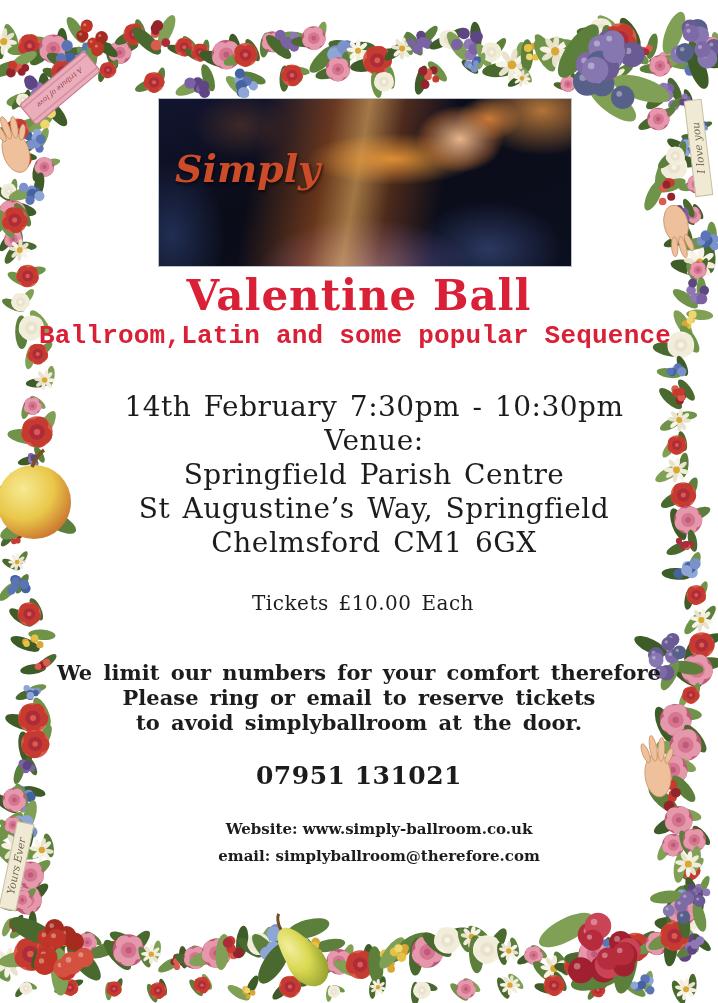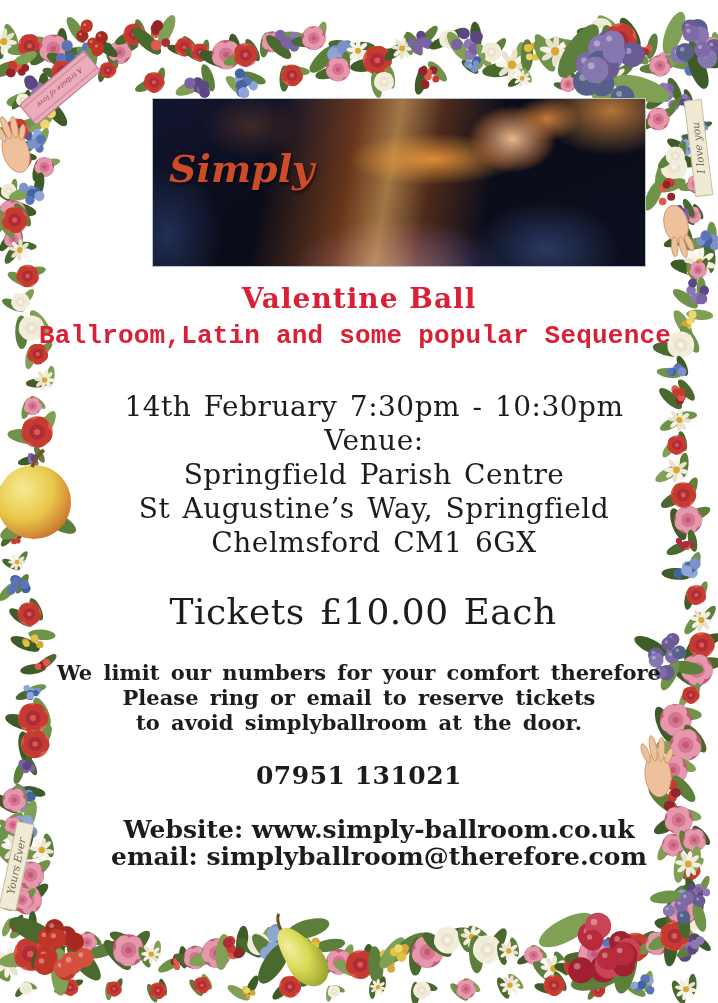--- a/index.html
+++ b/index.html
@@ -1,48 +1,48 @@
 <!DOCTYPE html>
 <html><head>
 <meta charset="utf-8">
 <style>
   html,body{margin:0;padding:0;background:#ffffff;}
   .page{position:relative;width:718px;height:1003px;background:#ffffff;overflow:hidden;
         font-family:"DejaVu Serif","Liberation Serif",serif;}
   #floral-border{position:absolute;left:0;top:0;z-index:1;}
-  .banner{position:absolute;left:152px;top:98px;width:494px;height:169px;z-index:2;
+  .banner{position:absolute;left:158px;top:98px;width:414px;height:169px;z-index:2;
           border:1px solid #b9c1cd;box-sizing:border-box;overflow:hidden;}
   .banner-art{position:absolute;inset:0;
     background-image:
       radial-gradient(55px 42px at 73% 24%, rgba(244,190,145,.95), rgba(190,110,55,.40) 62%, rgba(0,0,0,0) 80%),
       radial-gradient(42px 28px at 80% 12%, rgba(233,140,60,.85), rgba(0,0,0,0) 78%),
       radial-gradient(120px 36px at 57% 36%, rgba(255,166,60,.80), rgba(0,0,0,0) 72%),
       radial-gradient(95px 60px at 93% 7%, rgba(250,160,70,.70), rgba(0,0,0,0) 75%),
       linear-gradient(100deg, rgba(0,0,0,0) 24%, rgba(230,110,30,.42) 40%, rgba(255,185,95,.62) 48%, rgba(230,110,30,.30) 56%, rgba(0,0,0,0) 68%),
       radial-gradient(130px 62px at 50% 102%, rgba(175,155,215,.55), rgba(95,75,145,.28) 60%, rgba(0,0,0,0) 82%),
       radial-gradient(95px 62px at 80% 90%, rgba(90,120,200,.40), rgba(0,0,0,0) 78%),
       radial-gradient(70px 95px at 3% 82%, rgba(70,100,180,.38), rgba(0,0,0,0) 78%),
       radial-gradient(60px 40px at 20% 16%, rgba(120,70,40,.45), rgba(0,0,0,0) 80%),
       linear-gradient(160deg, #121530 0%, #0a0c18 45%, #0c0f1f 100%);}
   .brand{position:absolute;left:16px;top:48px;z-index:3;color:#cc4c2a;
          font-style:italic;font-weight:bold;font-size:38px;line-height:1.14;
          text-shadow:1px 2px 3px rgba(0,0,0,.65);}
   .brand .l2{padding-left:12px;margin-top:-4px;}
   .content{position:absolute;inset:0;z-index:2;text-align:center;color:#1c1c1c;}
-  .title{position:absolute;left:0;right:0;top:270px;margin:12px;color:#d92036;
-         font-size:28px;font-weight:bold;letter-spacing:1px;}
+  .title{position:absolute;left:0;right:0;top:270px;margin:1px;color:#d92036;
+         font-size:42px;font-weight:bold;letter-spacing:1px;}
   .subtitle{position:absolute;left:0;right:8px;top:317px;margin:4px;color:#d92036;
          font-size:26px;font-weight:bold;letter-spacing:.2px;font-family:Liberation Mono, monospace;}
   .details{position:absolute;left:0;right:0;top:390px;font-size:28px;line-height:34px;
          letter-spacing:.5px;word-spacing:3px;margin-left:30px;}
-  .tickets{position:absolute;left:0;right:0;top:591px;font-size:36px;letter-spacing:.5px;word-spacing:3px;padding-left:8px;}
+  .tickets{position:absolute;left:0;right:0;top:591px;font-size:20px;letter-spacing:.5px;word-spacing:3px;padding-left:8px;}
   .notice{position:absolute;left:0;right:0;top:660px;font-size:21px;line-height:25px;
          font-weight:bold;word-spacing:4px;}
   .phone{position:absolute;left:0;right:0;top:761px;font-size:25px;font-weight:bold;letter-spacing:.5px;}
-  .webblock{position:absolute;left:0;right:0;top:816px;font-size:25px;line-height:27px;font-weight:bold;padding-left:40px;}
+  .webblock{position:absolute;left:0;right:0;top:816px;font-size:15px;line-height:27px;font-weight:bold;padding-left:40px;}
 </style>
 </head>
 <body>
 
 <div class="page">
 
   <svg id="floral-border" width="718" height="1003" viewBox="0 0 718 1003">
     <defs>
       <radialGradient id="gApple" cx="35%" cy="32%" r="75%">
         <stop offset="0" stop-color="#f7ea93"></stop>

